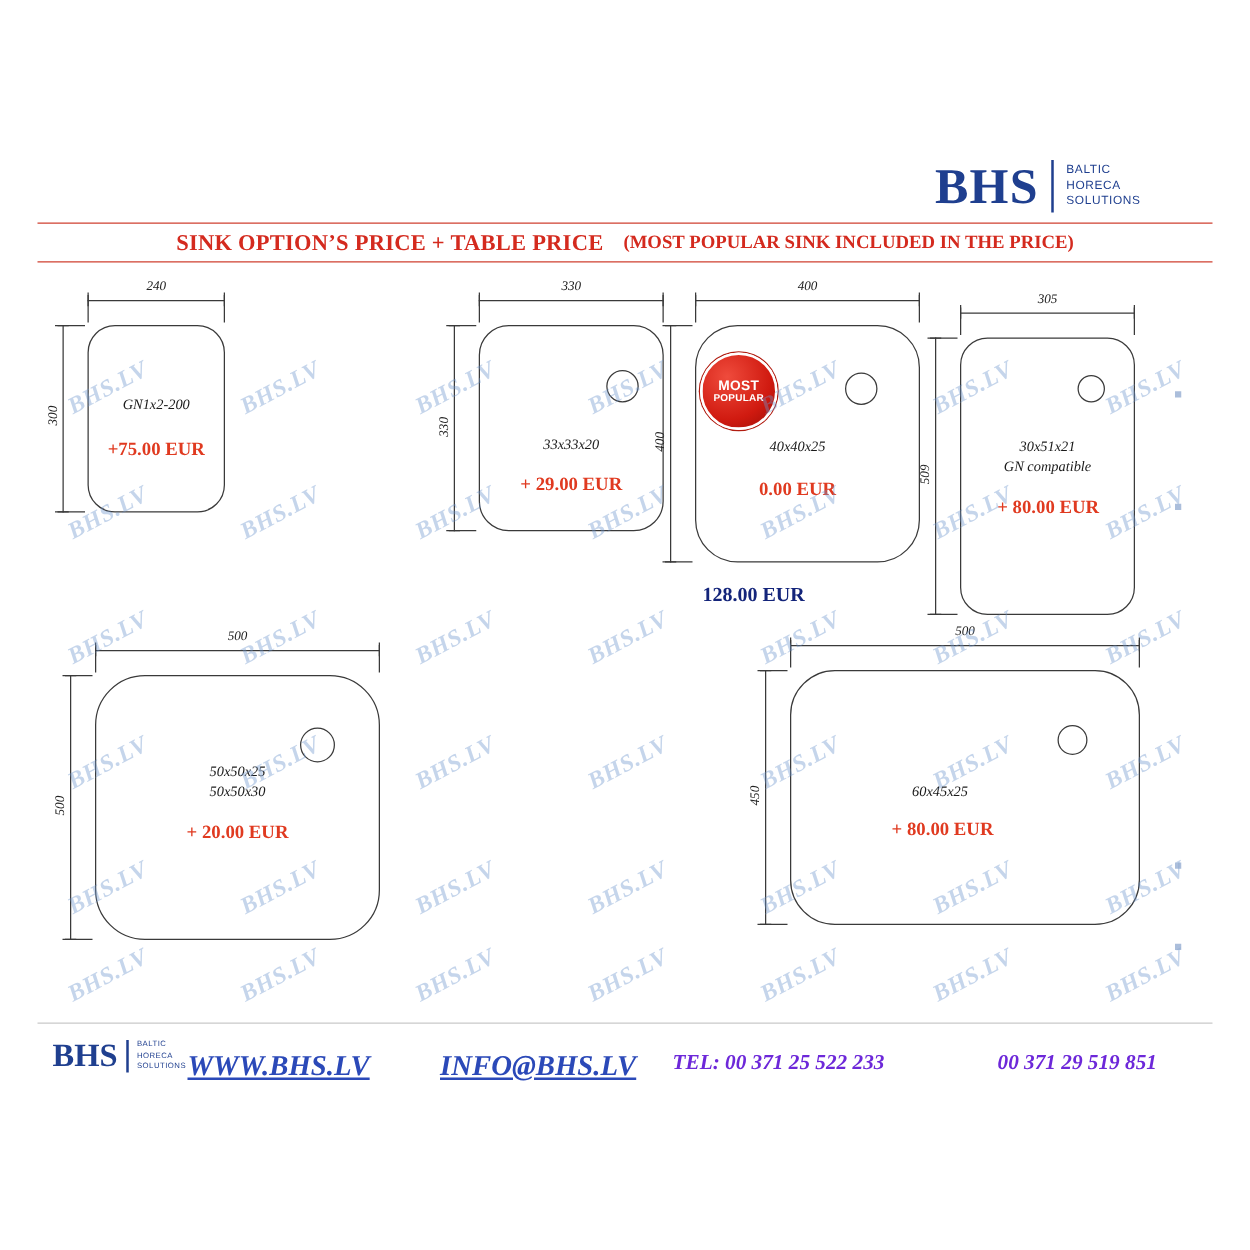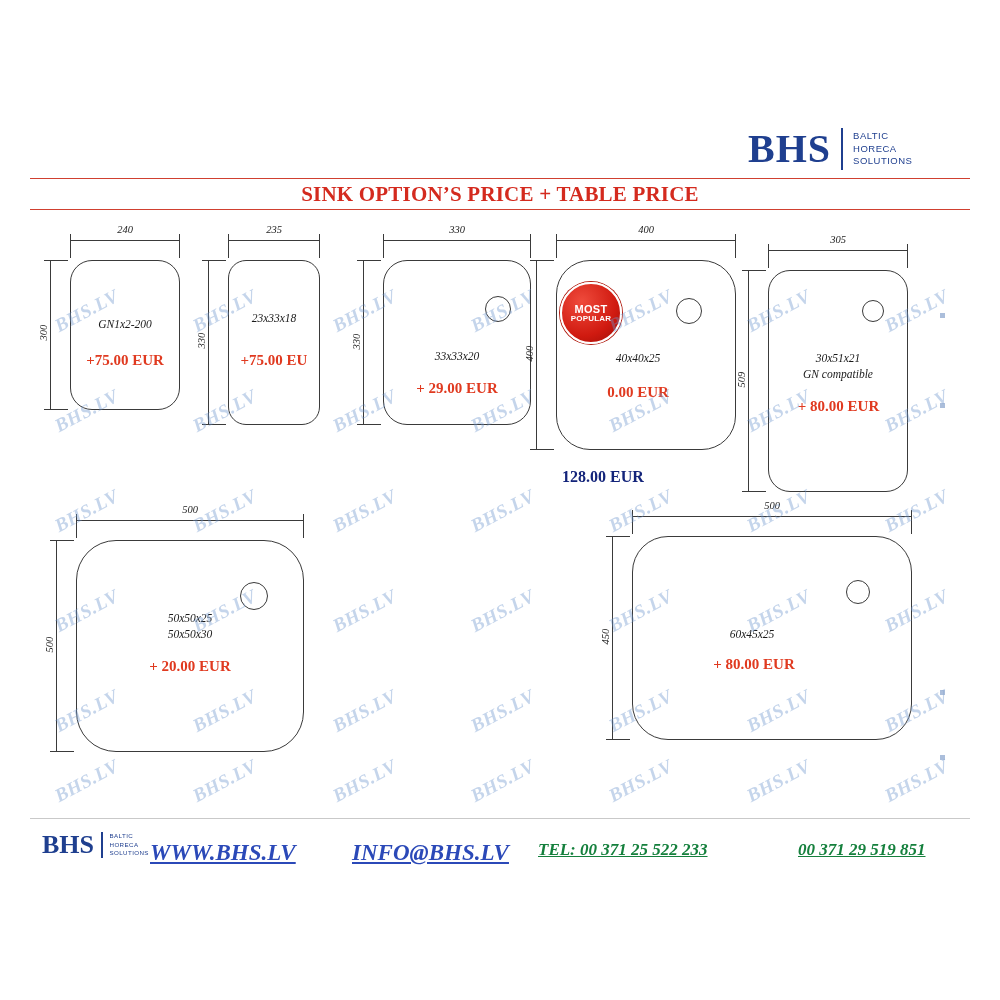--- a/index.html
+++ b/index.html
@@ -60,21 +60,21 @@
     top: 178px;
     width: 940px;
     height: 30px;
     border-top: 1px solid #d04030;
     border-bottom: 1px solid #d04030;
     display: flex;
     align-items: center;
     justify-content: center;
   }
   .title-band .t-main {
-    font-size: 21px;
+    font-size: 18px;
     font-weight: bold;
     color: #d42a1e;
     letter-spacing: 0.2px;
   }
   .title-band .t-sub {
     font-size: 15px;
     font-weight: bold;
     color: #d42a1e;
     margin-left: 16px;
   }
@@ -269,23 +269,22 @@
     font-style: italic;
     color: #2b49b8;
     text-decoration: underline;
     white-space: nowrap;
   }
   .ftel {
     position: absolute;
     font-size: 17px;
     font-weight: bold;
     font-style: italic;
-    color: #15803d;
-    white-space: nowrap;
-    text-decoration: underline;
+    color: #6d28d9;
+    white-space: nowrap;
   }
 
   .edge-mark {
     position: absolute;
     width: 5px;
     height: 5px;
     background: #8fa8cf;
     opacity: .75;
   }
 </style>
@@ -299,51 +298,39 @@
     <div class="logo-bar"></div>
     <div class="logo-sub">
       <div>BALTIC</div>
       <div>HORECA</div>
       <div>SOLUTIONS</div>
     </div>
   </div>
 
   <div class="title-band">
     <div class="t-main">SINK OPTION’S PRICE + TABLE PRICE</div>
+    <div class="t-sub">(MOST POPULAR SINK INCLUDED IN THE PRICE)</div>
   </div>
 
   <div class="canvas">
 
     <div class="sink" style="left:70px; top:40px; width:110px; height:150px;">
       <div class="body" style="width:110px; height:150px; border-radius:22px;"></div>
       <div class="ext" style="left:0; top:-26px; width:1px; height:24px;"></div>
       <div class="ext" style="left:109px; top:-26px; width:1px; height:24px;"></div>
       <div class="dim-h" style="left:0; top:-20px; width:110px;"></div>
       <div class="dim-label-h" style="left:0; top:-36px; width:110px;">240</div>
       <div class="ext" style="left:-26px; top:0; width:24px; height:1px;"></div>
       <div class="ext" style="left:-26px; top:149px; width:24px; height:1px;"></div>
       <div class="dim-v" style="left:-20px; top:0; height:150px;"></div>
       <div class="dim-label-v" style="left:-47px; top:67px; width:40px; text-align:center;">300</div>
       <div class="code" style="left:-5px; top:58px; width:120px;">GN1x2-200</div>
       <div class="price" style="left:-10px; top:92px; width:130px;">+75.00 EUR</div>
     </div>
 
-    <div class="sink" style="left:228px; top:40px; width:92px; height:165px;">
-      <div class="body" style="width:92px; height:165px; border-radius:18px;"></div>
-      <div class="ext" style="left:0; top:-26px; width:1px; height:24px;"></div>
-      <div class="ext" style="left:91px; top:-26px; width:1px; height:24px;"></div>
-      <div class="dim-h" style="left:0; top:-20px; width:92px;"></div>
-      <div class="dim-label-h" style="left:0; top:-36px; width:92px;">235</div>
-      <div class="ext" style="left:-26px; top:0; width:24px; height:1px;"></div>
-      <div class="ext" style="left:-26px; top:164px; width:24px; height:1px;"></div>
-      <div class="dim-v" style="left:-20px; top:0; height:165px;"></div>
-      <div class="dim-label-v" style="left:-47px; top:75px; width:40px; text-align:center;">330</div>
-      <div class="code" style="left:-14px; top:52px; width:120px;">23x33x18</div>
-      <div class="price" style="left:-24px; top:92px; width:140px;">+75.00 EU</div>
-    </div>
 
     <div class="sink" style="left:383px; top:40px; width:148px; height:165px;">
       <div class="body" style="width:148px; height:165px; border-radius:24px;"></div>
       <div class="hole" style="left:102px; top:36px; width:26px; height:26px;"></div>
       <div class="ext" style="left:0; top:-26px; width:1px; height:24px;"></div>
       <div class="ext" style="left:147px; top:-26px; width:1px; height:24px;"></div>
       <div class="dim-h" style="left:0; top:-20px; width:148px;"></div>
       <div class="dim-label-h" style="left:0; top:-36px; width:148px;">330</div>
       <div class="ext" style="left:-26px; top:0; width:24px; height:1px;"></div>
       <div class="ext" style="left:-26px; top:164px; width:24px; height:1px;"></div>

